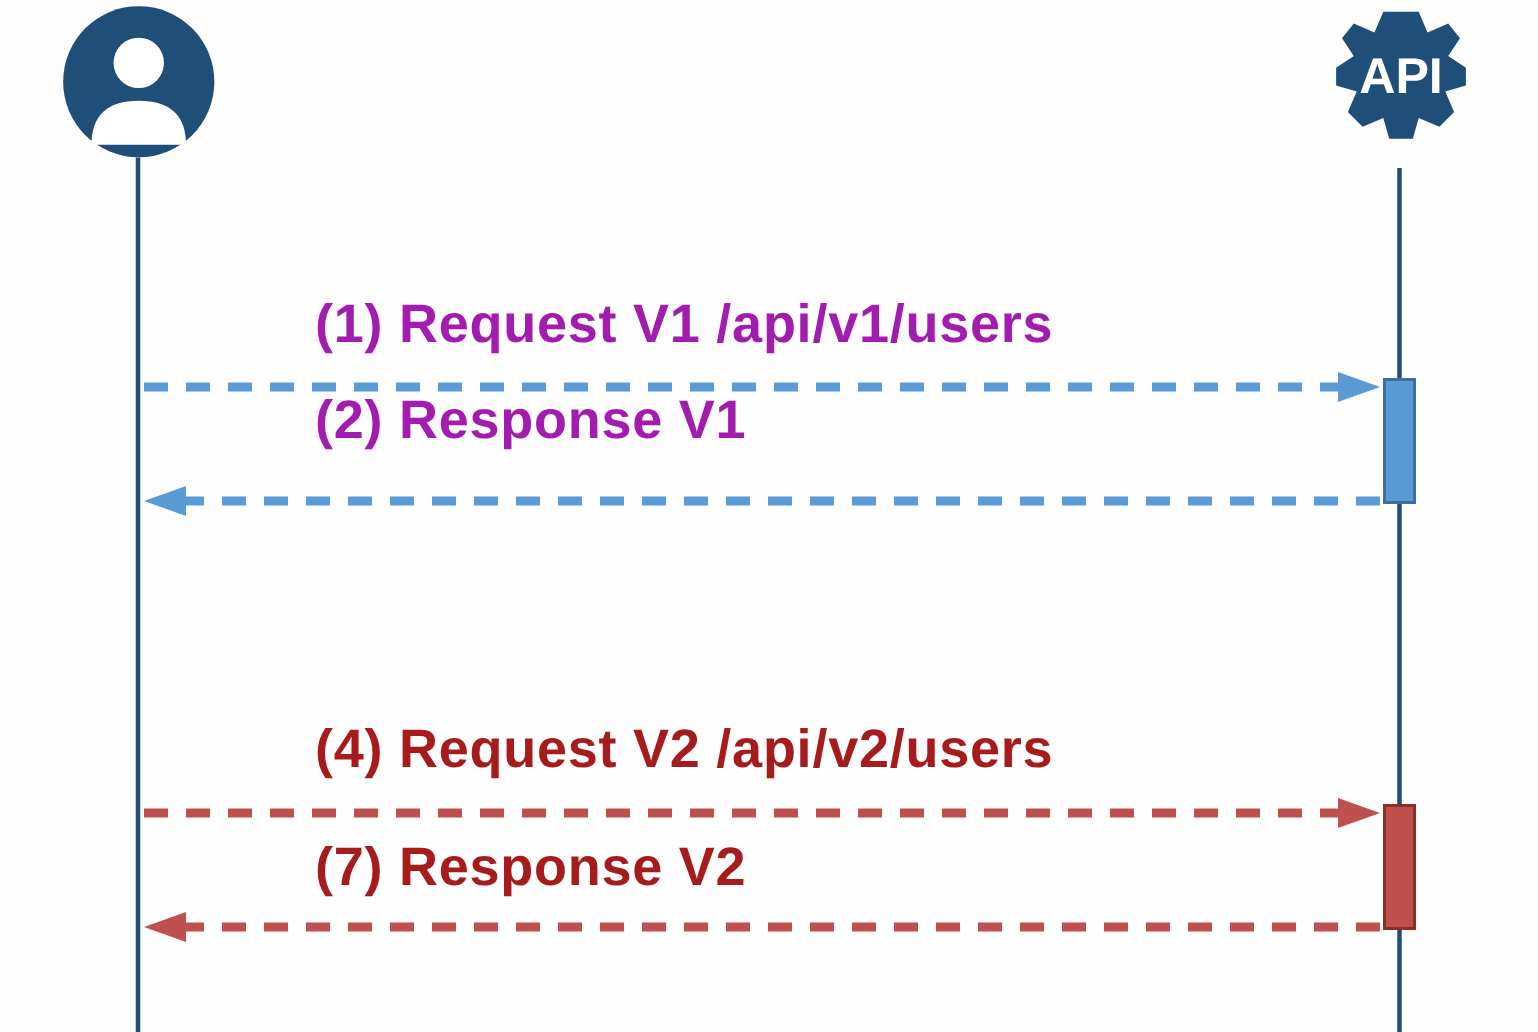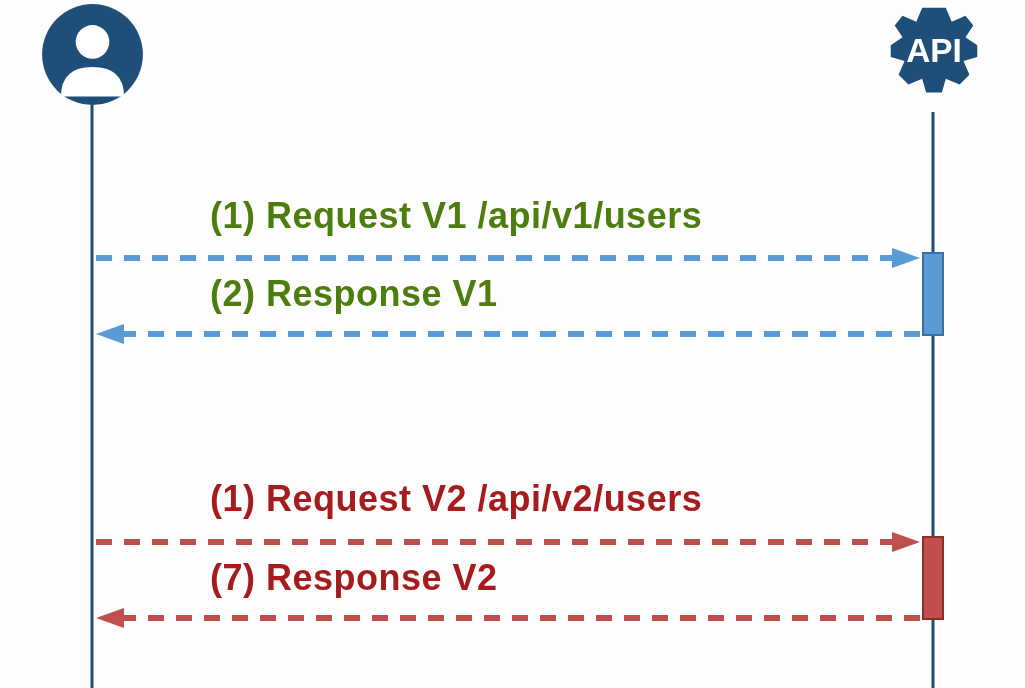--- a/index.html
+++ b/index.html
@@ -18,21 +18,21 @@
   .actor-icon {
     position: absolute;
   }
   .msg-label {
     position: absolute;
     font-weight: 700;
     font-size: 36px;
     white-space: nowrap;
     letter-spacing: 0.5px;
   }
-  .blue-text { color: #4d7c0f; }
+  .blue-text { color: #a21caf; }
   .red-text  { color: #a61c1c; }
   .activation {
     position: absolute;
     width: 22px;
     border: 2px solid;
     box-sizing: border-box;
   }
   .act-blue { background: #5b9bd5; border-color: #3d6fa0; }
   .act-red  { background: #c0504d; border-color: #8b2f2b; }
   svg.arrow {
@@ -71,28 +71,28 @@
 
   <div class="msg-label blue-text" style="left:210px; top:195px;">(1) Request V1 /api/v1/users</div>
 
   <svg class="arrow" style="left:92px; top:246px;" width="830" height="24">
     <line x1="4" y1="12" x2="800" y2="12" stroke="#5b9bd5" stroke-width="6" stroke-dasharray="16 12"></line>
     <polygon points="800,2 828,12 800,22" fill="#5b9bd5"></polygon>
   </svg>
 
   <div class="activation act-blue" style="left:922px; top:252px; height:84px;"></div>
 
-  <div class="msg-label blue-text" style="left:210px; top:273px;">(2) Response V1</div>
+  <div class="msg-label blue-text" style="left:210px; top:259px;">(2) Response V1</div>
 
   <svg class="arrow" style="left:92px; top:322px;" width="830" height="24">
     <line x1="828" y1="12" x2="32" y2="12" stroke="#5b9bd5" stroke-width="6" stroke-dasharray="16 12"></line>
     <polygon points="32,2 4,12 32,22" fill="#5b9bd5"></polygon>
   </svg>
 
-  <div class="msg-label red-text" style="left:210px; top:478px;">(1) Request V2 /api/v2/users</div>
+  <div class="msg-label red-text" style="left:210px; top:478px;">(4) Request V2 /api/v2/users</div>
 
   <svg class="arrow" style="left:92px; top:530px;" width="830" height="24">
     <line x1="4" y1="12" x2="800" y2="12" stroke="#c0504d" stroke-width="6" stroke-dasharray="16 12"></line>
     <polygon points="800,2 828,12 800,22" fill="#c0504d"></polygon>
   </svg>
 
   <div class="activation act-red" style="left:922px; top:536px; height:84px;"></div>
 
   <div class="msg-label red-text" style="left:210px; top:557px;">(7) Response V2</div>
 

